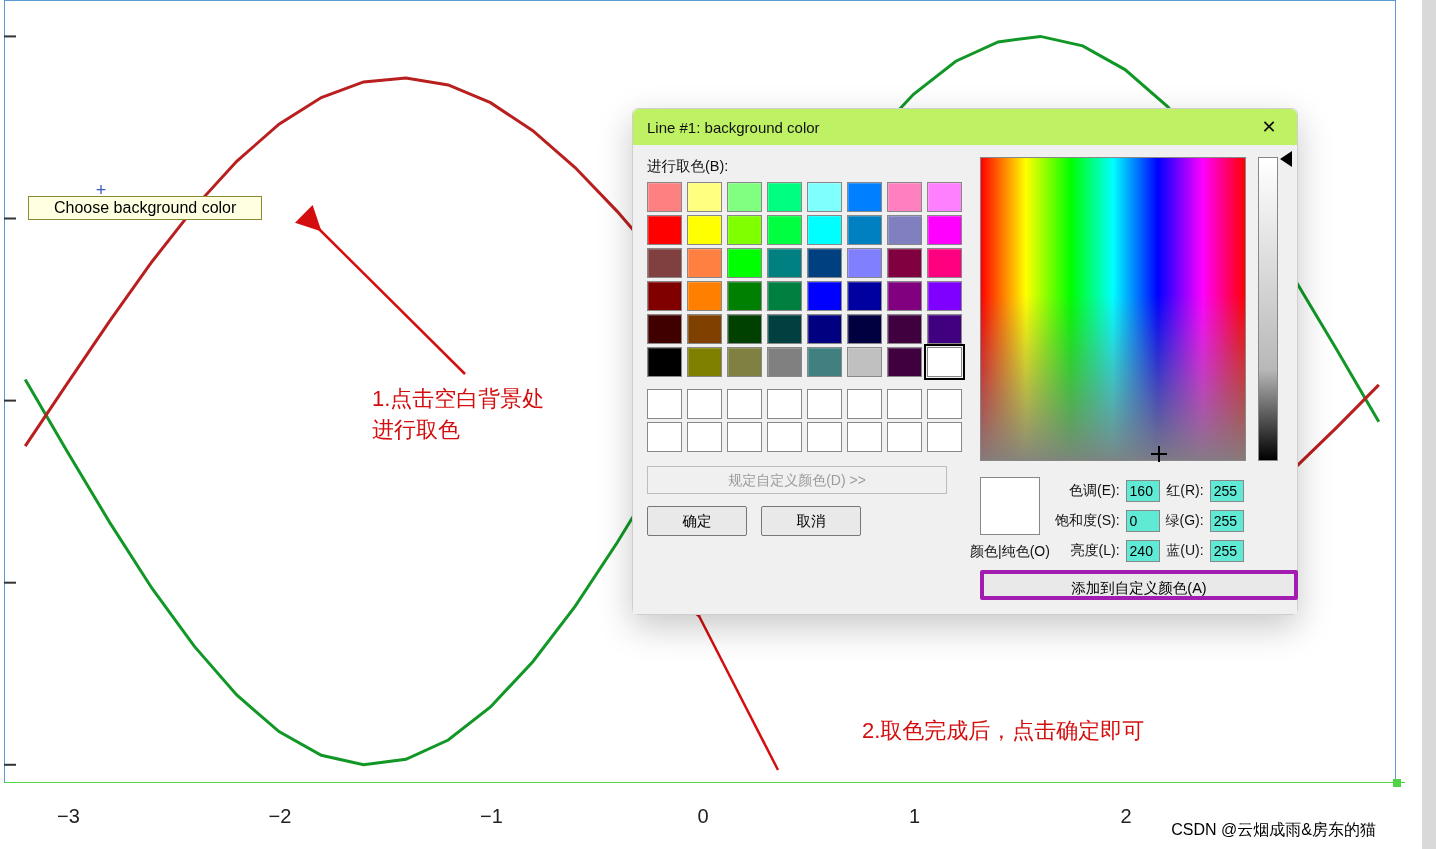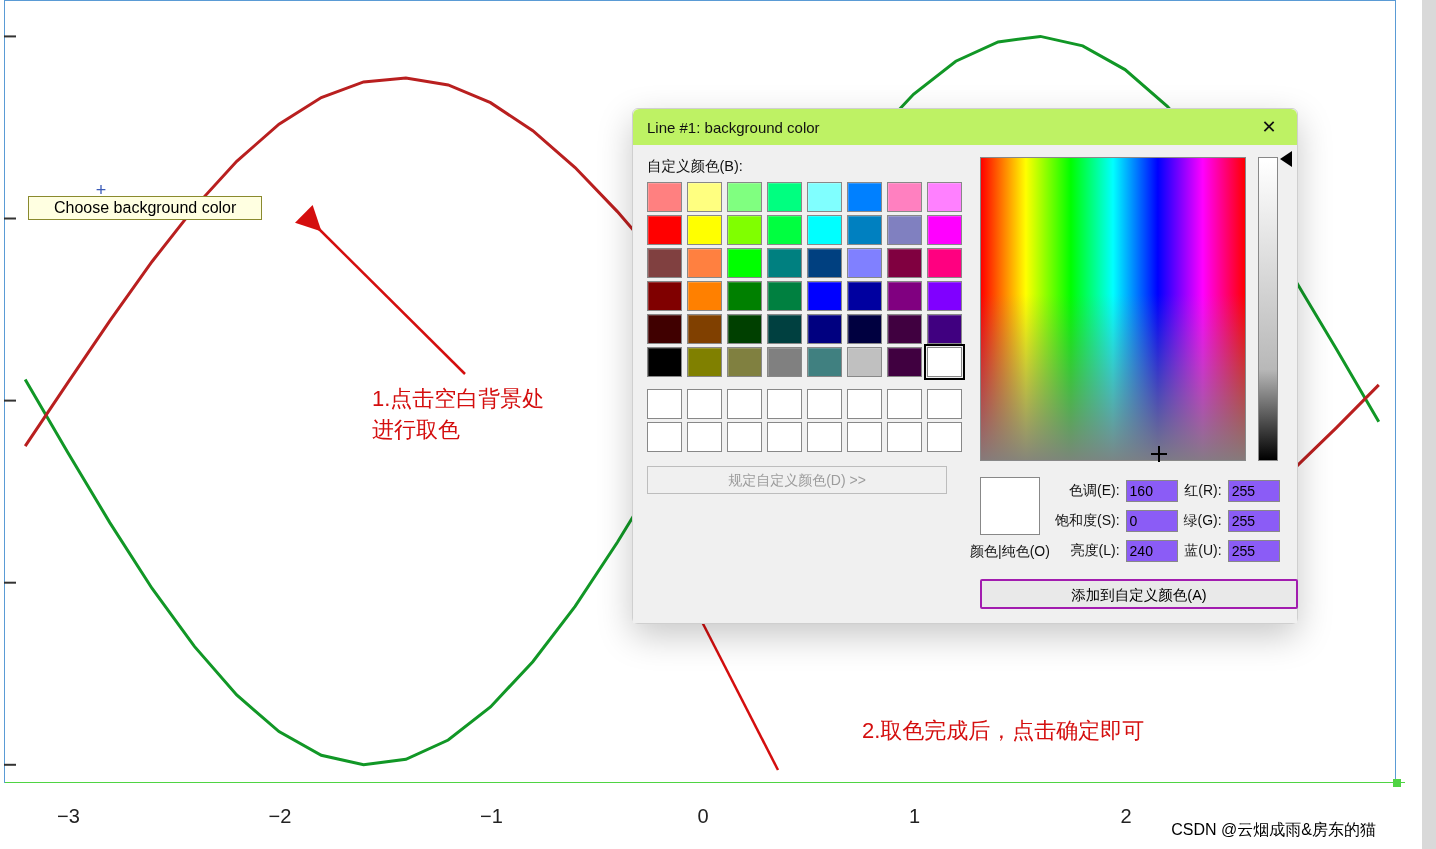--- a/index.html
+++ b/index.html
@@ -141,25 +141,25 @@
     }
     .preview-box {
       position:absolute; left:0; top:4px; width:60px; height:58px; border:1px solid #888; background:#fff;
     }
     .preview-label {
       position:absolute; left:-10px; top:70px; font-size:14px; color:#111; width:100px; text-align:left;
     }
     .readout table { position:absolute; left:70px; top:0; border-collapse: separate; border-spacing: 4px 6px; }
     .readout td { font-size:14px; color:#111; text-align:right; }
     .readout input {
-      width: 52px; height: 22px; border:1px solid #888; background:#8b5cf6; font-size:14px; text-align:left; padding: 0 3px;
+      width: 34px; height: 22px; border:1px solid #888; background:#5eead4; font-size:14px; text-align:left; padding: 0 3px;
     }
     .add-custom-btn {
-      width: 318px; height: 30px; border:2px solid #a21caf; background:#e9e9e9; font-size:14.5px;
-      text-align:center; line-height:28px; margin-top:10px; border-radius:2px;
+      width: 318px; height: 30px; border:4px solid #a21caf; background:#e9e9e9; font-size:14.5px;
+      text-align:center; line-height:28px; margin-top:1px; border-radius:2px;
     }
     .panel-right-col { display:flex; flex-direction:column; }
     .watermark { position:absolute; right:24px; bottom:8px; color:#000000; font-size:16px; }
     .side-bar { position:absolute; right:0; top:0; width:14px; height:849px; background:#d9d9d9; }
     .green-line { position:absolute; left:0; height:1px; background:#4fd443; }
   </style>
 </head>
 <body>
 
 <div class="plot-container">
@@ -215,21 +215,21 @@
 
 <div class="dialog">
   <div class="titlebar">
     <span class="t">Line #1: background color</span>
     <div class="close-btn">
       <span>✕</span>
     </div>
   </div>
   <div class="dialog-body">
     <div class="panel-left">
-      <div class="section-label">自定义颜色(B):</div>
+      <div class="section-label">进行取色(B):</div>
       <div class="swatch-grid" id="basic-grid">
           <div class="swatch" style="background: rgb(255, 128, 128);"></div>
           <div class="swatch" style="background: rgb(255, 255, 128);"></div>
           <div class="swatch" style="background: rgb(128, 255, 128);"></div>
           <div class="swatch" style="background: rgb(0, 255, 128);"></div>
           <div class="swatch" style="background: rgb(128, 255, 255);"></div>
           <div class="swatch" style="background: rgb(0, 128, 255);"></div>
           <div class="swatch" style="background: rgb(255, 128, 192);"></div>
           <div class="swatch" style="background: rgb(255, 128, 255);"></div>
           <div class="swatch" style="background: rgb(255, 0, 0);"></div>
@@ -288,20 +288,24 @@
           <div class="custom-swatch"></div>
           <div class="custom-swatch"></div>
           <div class="custom-swatch"></div>
           <div class="custom-swatch"></div>
           <div class="custom-swatch"></div>
           <div class="custom-swatch"></div>
         </div>
 
       <div class="disabled-btn">规定自定义颜色(D) &gt;&gt;</div>
 
+      <div class="btn-row">
+        <div class="btn">确定</div>
+        <div class="btn">取消</div>
+      </div>
     </div>
 
     <div class="panel-right-col">
       <div class="panel-right">
         <div class="rainbow-wrap">
           <div class="rainbow"></div>
           <div class="crosshair" style="left:172px; top:290px;"></div>
         </div>
         <div class="lumbar-wrap">
           <div class="lumbar"></div>

